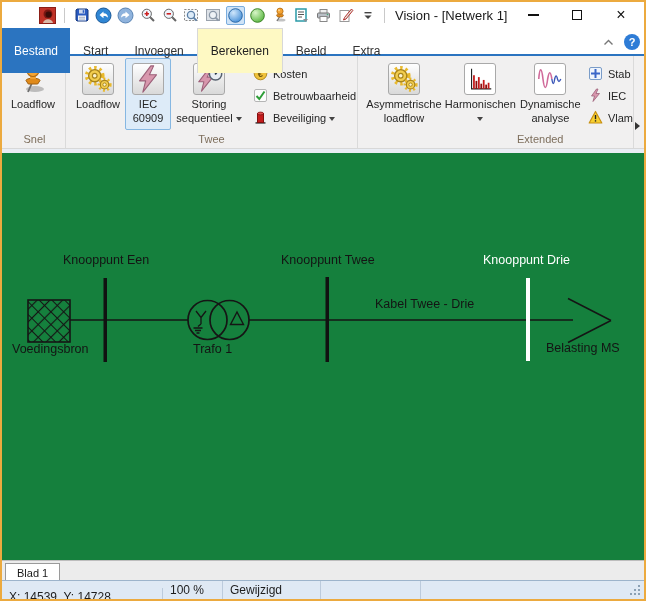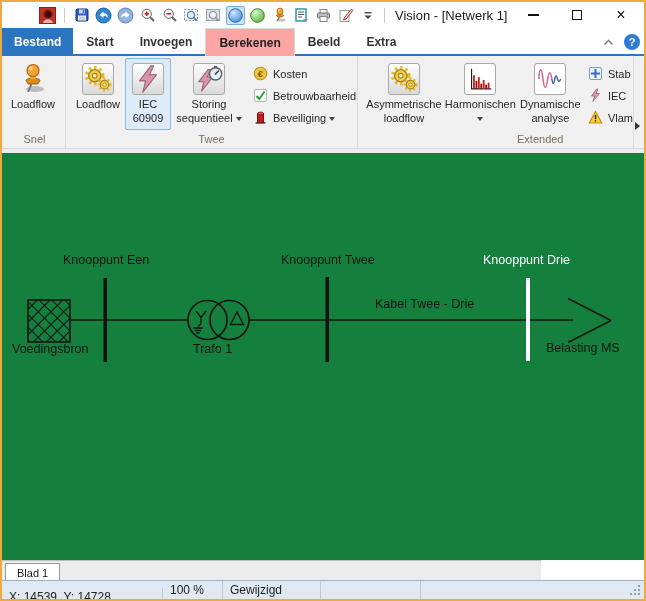--- a/index.html
+++ b/index.html
@@ -19,23 +19,23 @@
   .apptitle{font-size:13px;margin-left:6px;white-space:nowrap;}
   .wincontrols{position:absolute;right:8px;top:0;height:26px;display:flex;align-items:center;gap:14px;}
   .wc{width:30px;height:22px;display:flex;align-items:center;justify-content:center;}
   .wc-min{width:11px;height:1.5px;background:#111;}
   .wc-max{width:10px;height:10px;border:1.5px solid #111;}
   .wc-close{font-size:16px;line-height:16px;color:#111;}
   
   .tabrow{position:absolute;left:0;top:26px;width:642px;height:28px;background:#fff;}
   .tabrow .underline{position:absolute;left:0;right:0;bottom:0;height:2px;background:#2b74c0;}
   .tabs{position:absolute;left:0;top:0;height:28px;display:flex;z-index:1;}
-  .tab{height:28px;display:flex;align-items:center;padding:0 13px;font-size:12px;color:#333;position:relative;font-weight:bold;}
+  .tab{height:45px;display:flex;align-items:center;padding:0 13px;font-size:12px;color:#333;position:relative;}
   .tab.file{background:#2b74c0;color:#fff;padding:0 12px;}
-  .tab.active{background:#fca5a5;border:1px solid #d8d8d8;border-bottom:none;color:#222;z-index:2;text-align:right;}
+  .tab.active{background:#fef9c3;border:1px solid #d8d8d8;border-bottom:none;color:#222;z-index:2;text-align:right;}
   .tabrow-right{position:absolute;right:4px;top:0;height:28px;display:flex;align-items:center;gap:10px;z-index:1;}
   .chev svg{display:block;}
   .helpdot{width:16px;height:16px;border-radius:50%;background:#2e7cd6;color:#fff;font-size:11px;font-weight:bold;
            display:flex;align-items:center;justify-content:center;}
   
   .ribbon{position:absolute;left:0;top:54px;width:642px;height:92px;background:#f1f0f0;}
   .rgroup{position:absolute;top:0;height:92px;border-right:1px solid #dadada;}
   .g-snel{left:2px;width:62px;}
   .g-basis{left:64px;width:292px;}
   .g-ext{left:356px;width:276px;}
@@ -55,21 +55,21 @@
   .smallbtn .slabel{font-size:11px;color:#262626;}
   .rscroll{position:absolute;left:633px;top:66px;width:0;height:0;
            border-top:4px solid transparent;border-bottom:4px solid transparent;border-left:5px solid #333;}
   .ribbonstrip{position:absolute;left:0;top:146px;width:642px;height:5px;background:#e9eef5;border-top:1px solid #d8d8d8;}
   
   .canvas{position:absolute;left:0;top:151px;width:642px;height:407px;background:#15803d;overflow:hidden;}
   .canvas svg{position:absolute;left:0;top:0;}
   .dlbl{position:absolute;font-size:12.5px;line-height:13px;color:#141414;white-space:nowrap;}
   .dlbl.white{color:#ffffff;}
   
-  .sheetstrip{position:absolute;left:0;top:558px;width:539px;height:20px;background:#ececec;border-top:1px solid #bdbdbd;}
+  .sheetstrip{position:absolute;left:0;top:558px;width:642px;height:20px;background:#ececec;border-top:1px solid #bdbdbd;}
   .sheettab{position:absolute;left:3px;top:2px;height:18px;background:#fff;border:1px solid #9a9a9a;border-bottom:none;
             padding:0 11px;font-size:11px;display:flex;align-items:center;color:#1a1a1a;}
   .statusbar{position:absolute;left:0;top:578px;width:642px;height:19px;background:#dfe9f4;border-top:1px solid #9db4cb;
              display:flex;font-size:12px;color:#1d1d1d;}
   .ssec{height:100%;display:flex;align-items:center;padding-left:7px;border-right:1px solid #bccbdc;}
   .s1{width:161px;margin-top:7px;} .s2{width:60px;} .s3{width:98px;} .s4{width:100px;} .s5{flex:1;border-right:none;}
   .grip{position:absolute;right:4px;bottom:4px;width:2px;height:2px;background:#8aa0b4;
         box-shadow:0 -4px #8aa0b4,0 -8px #8aa0b4,-4px 0 #8aa0b4,-4px -4px #8aa0b4,-8px 0 #8aa0b4;}
 </style>
 </head>

